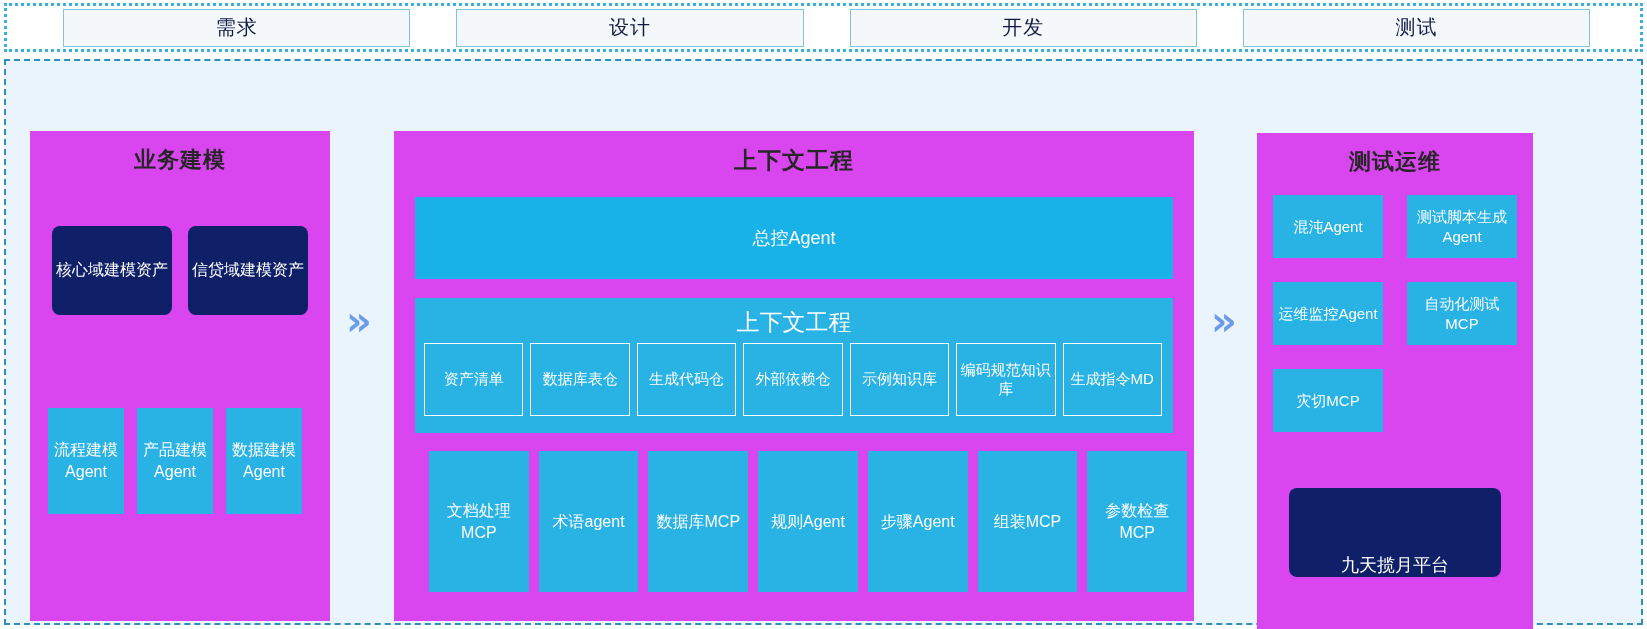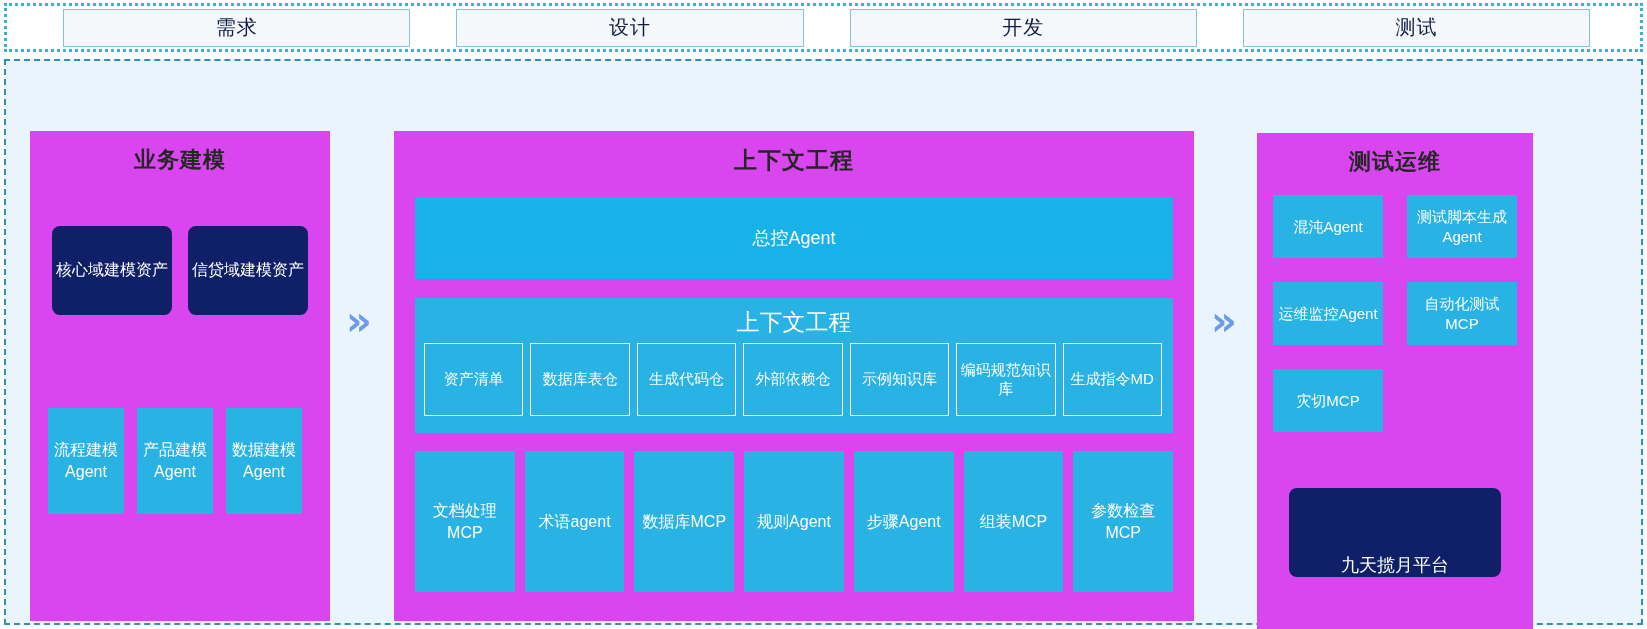--- a/index.html
+++ b/index.html
@@ -189,21 +189,21 @@
     display: flex;
     align-items: center;
     justify-content: center;
     text-align: center;
     box-sizing: border-box;
     padding: 2px;
   }
 
   .tool-row {
     position: absolute;
-    left: 21px;
+    left: 35px;
     top: 320px;
     width: 758px;
     display: flex;
     gap: 10px;
   }
   .tool-box {
     flex: 1 1 0;
     height: 141px;
     background: #29B2E4;
     color: #ffffff;

